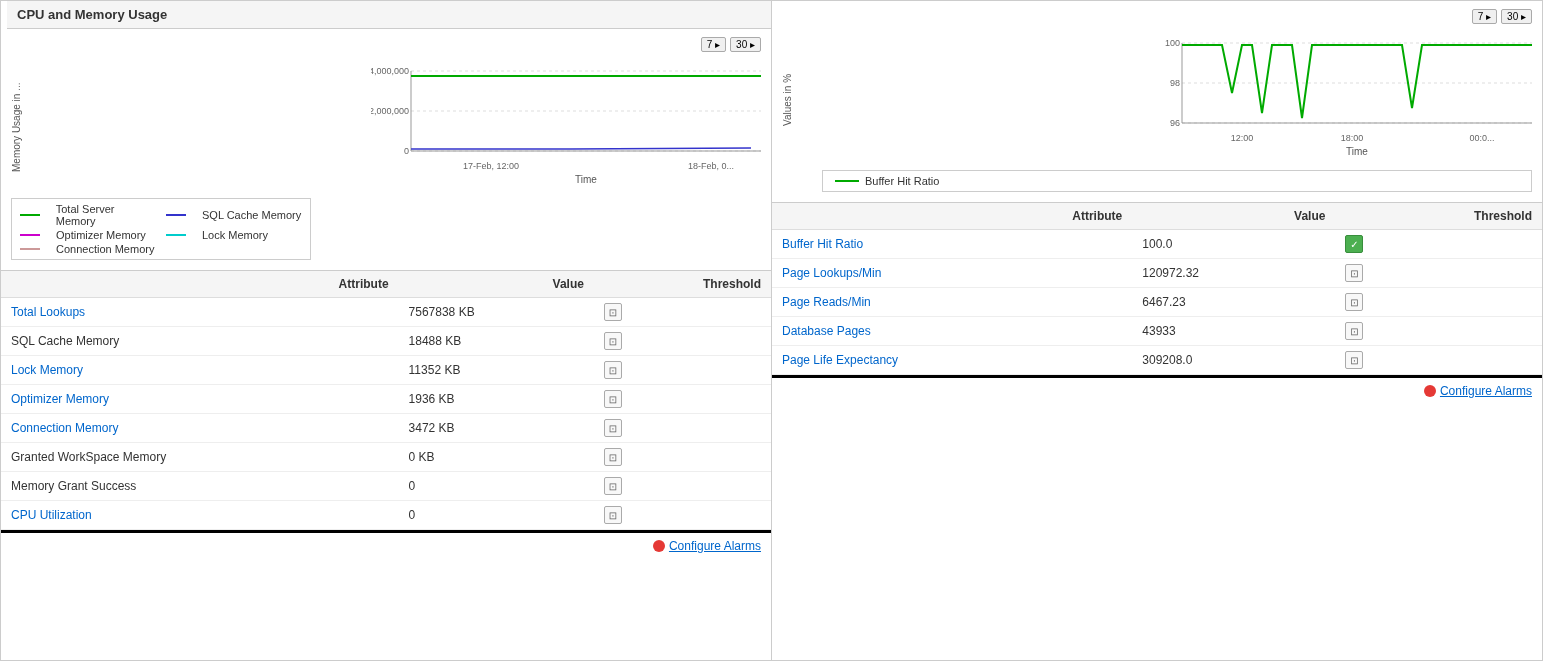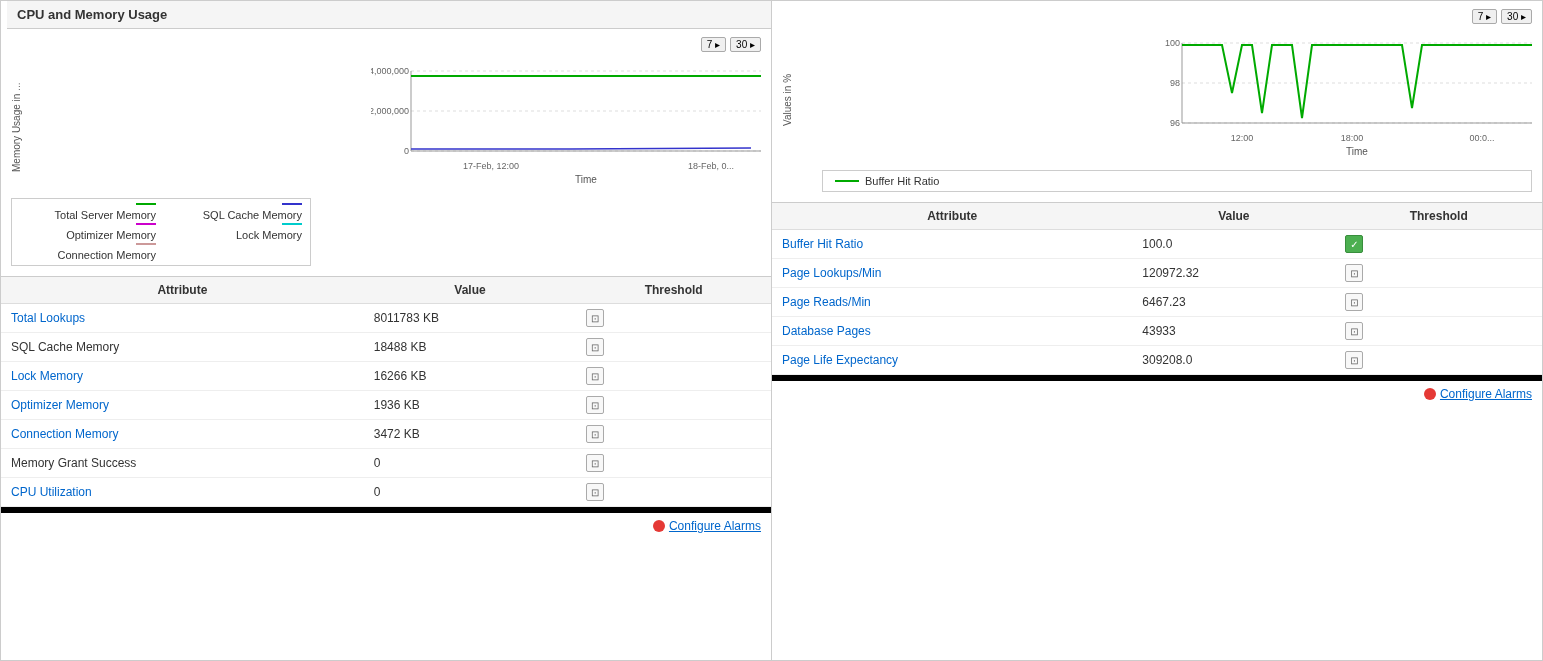--- a/index.html
+++ b/index.html
@@ -79,23 +79,22 @@
       margin: 4px 0 6px 0;
       font-size: 11px;
       display: grid;
       grid-template-columns: 1fr 1fr;
       gap: 2px 10px;
       width: 300px;
     }
 
     .legend-item {
       display: flex;
-      align-items: flex-end;
-      gap: 4px;
-      flex-direction: column;
+      align-items: center;
+      gap: 16px;
     }
 
     .legend-line {
       width: 20px;
       height: 2px;
       display: inline-block;
     }
 
     .table-area {
       border-top: 1px solid #ccc;
@@ -105,21 +104,21 @@
     table {
       width: 100%;
       border-collapse: collapse;
     }
 
     thead tr {
       background: #f5f5f5;
     }
 
     thead th {
-      text-align: center;
+      text-align: right;
       padding: 6px 10px;
       font-weight: bold;
       font-size: 12px;
       border-bottom: 1px solid #ddd;
     }
 
     tbody tr {
       border-bottom: 1px solid #eee;
     }
 
@@ -149,21 +148,21 @@
 
     .threshold-icon-green {
       background: #4CAF50;
       border: 1px solid #388e3c;
       color: white;
     }
 
     .configure-alarms-row {
       text-align: right;
       padding: 6px 10px;
-      border-top: 6px solid #000000;
+      border-top: 3px solid #000000;
     }
 
     .configure-alarms-link {
       color: #0066cc;
       text-decoration: underline;
       font-size: 12px;
       cursor: pointer;
       display: inline-flex;
       align-items: center;
       gap: 4px;
@@ -257,41 +256,46 @@
         <thead>
           <tr>
             <th>Attribute</th>
             <th>Value</th>
             <th>Threshold</th>
           </tr>
         </thead>
         <tbody>
           <tr>
             <td><a class="attr-link">Total Lookups</a></td>
-            <td>8011783 KB</td>
+            <td>7567838 KB</td>
             <td><span class="threshold-icon">⊡</span></td>
           </tr>
           <tr>
             <td>SQL Cache Memory</td>
             <td>18488 KB</td>
             <td><span class="threshold-icon">⊡</span></td>
           </tr>
           <tr>
             <td><a class="attr-link">Lock Memory</a></td>
-            <td>16266 KB</td>
+            <td>11352 KB</td>
             <td><span class="threshold-icon">⊡</span></td>
           </tr>
           <tr>
             <td><a class="attr-link">Optimizer Memory</a></td>
             <td>1936 KB</td>
             <td><span class="threshold-icon">⊡</span></td>
           </tr>
           <tr>
             <td><a class="attr-link">Connection Memory</a></td>
             <td>3472 KB</td>
+            <td><span class="threshold-icon">⊡</span></td>
+          </tr>
+          <tr>
+            <td>Granted WorkSpace Memory</td>
+            <td>0 KB</td>
             <td><span class="threshold-icon">⊡</span></td>
           </tr>
           <tr>
             <td>Memory Grant Success</td>
             <td>0</td>
             <td><span class="threshold-icon">⊡</span></td>
           </tr>
           <tr>
             <td><a class="attr-link">CPU Utilization</a></td>
             <td>0</td>

